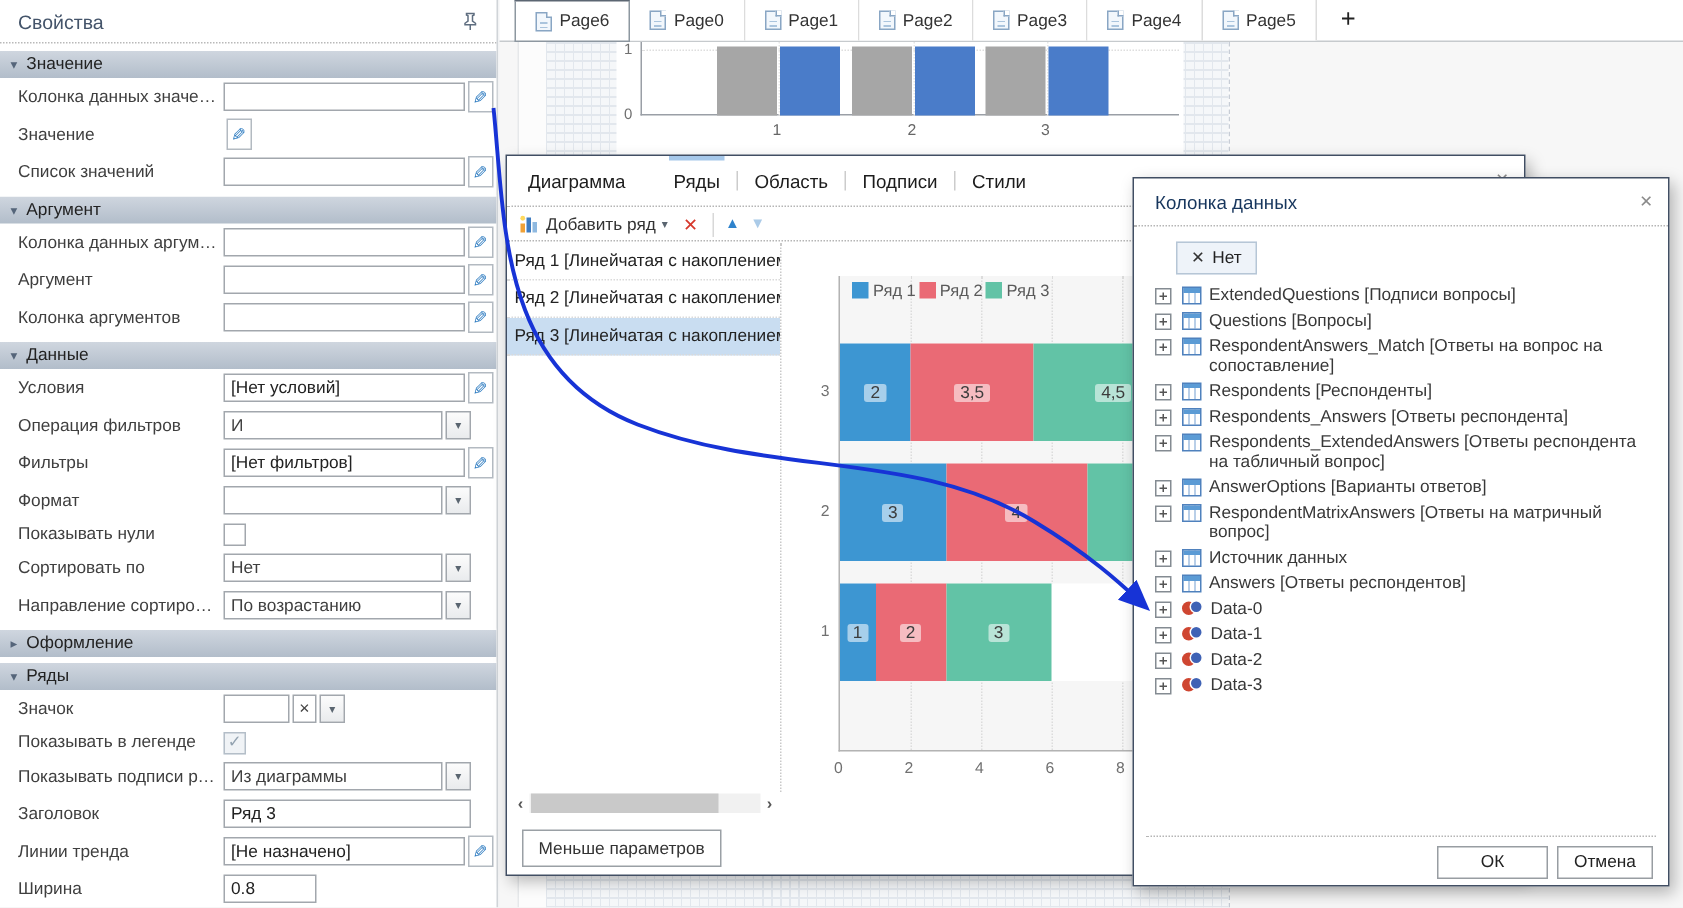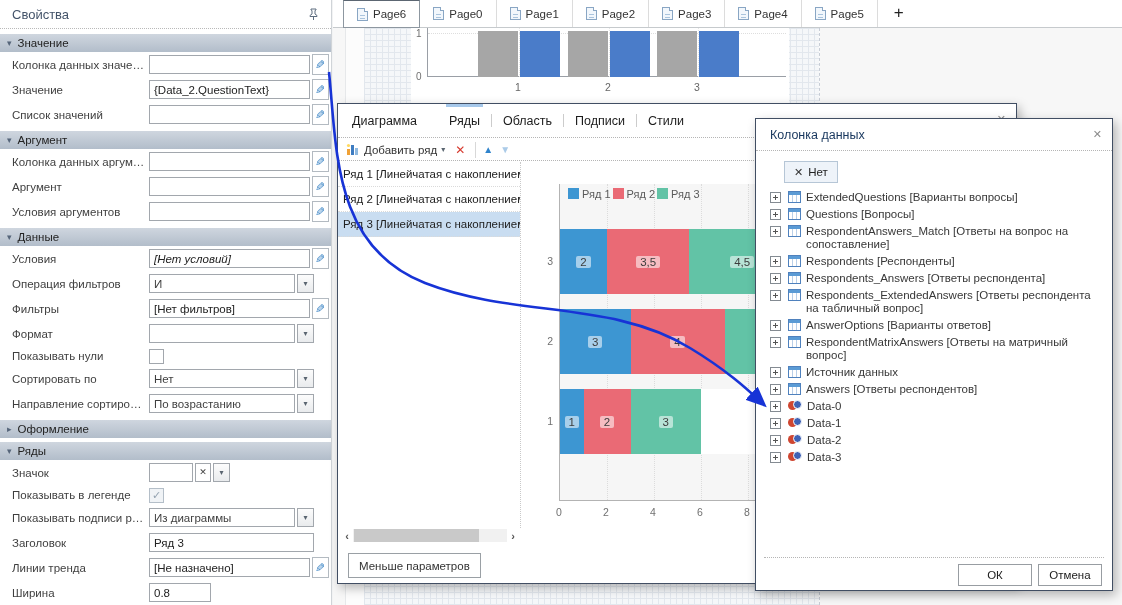--- a/index.html
+++ b/index.html
@@ -241,21 +241,20 @@
         <div class="pcontrol">
           <input class="pinput" style="flex: 1 1 0%;">
           <span class="editbtn">
             <span class="pencil">✎</span>
           </span>
         </div>
       </div>
       <div class="prow">
         <div class="plabel">Значение</div>
         <div class="pcontrol">
-          <input class="pinput" value="{Data_2.QuestionText}" style="flex: 1 1 0%;">
           <span class="editbtn">
             <span class="pencil">✎</span>
           </span>
         </div>
       </div>
       <div class="prow">
         <div class="plabel">Список значений</div>
         <div class="pcontrol">
           <input class="pinput" style="flex: 1 1 0%;">
           <span class="editbtn">
@@ -279,36 +278,36 @@
       <div class="prow">
         <div class="plabel">Аргумент</div>
         <div class="pcontrol">
           <input class="pinput" style="flex: 1 1 0%;">
           <span class="editbtn">
             <span class="pencil">✎</span>
           </span>
         </div>
       </div>
       <div class="prow">
-        <div class="plabel">Условия аргументов</div>
+        <div class="plabel">Колонка аргументов</div>
         <div class="pcontrol">
           <input class="pinput" style="flex: 1 1 0%;">
           <span class="editbtn">
             <span class="pencil">✎</span>
           </span>
         </div>
       </div>
       <div class="group-header">
         <span class="tri">▾</span>
         <span class="gh-label">Данные</span>
       </div>
       <div class="prow">
         <div class="plabel">Условия</div>
         <div class="pcontrol">
-          <input class="pinput" value="[Нет условий]" style="flex: 1 1 0%; font-style: italic;">
+          <input class="pinput" value="[Нет условий]" style="flex: 1 1 0%;">
           <span class="editbtn">
             <span class="pencil">✎</span>
           </span>
         </div>
       </div>
       <div class="prow">
         <div class="plabel">Операция фильтров</div>
         <div class="pcontrol pad-r">
           <div class="pselect">
             <span class="selval">И</span>
@@ -539,21 +538,21 @@
   </div>
   <span class="dlg-close">✕</span>
   <div id="none-btn">
     <span class="xg2">✕</span>
     <span>Нет</span>
   </div>
   <div id="tree">
       <div class="titem">
         <span class="expander"></span>
         <span class="tblicon"></span>
-        <span class="tname">ExtendedQuestions [Варианты вопросы]</span>
+        <span class="tname">ExtendedQuestions [Подписи вопросы]</span>
       </div>
       <div class="titem">
         <span class="expander"></span>
         <span class="tblicon"></span>
         <span class="tname">Questions [Вопросы]</span>
       </div>
       <div class="titem">
         <span class="expander"></span>
         <span class="tblicon"></span>
         <span class="tname">RespondentAnswers_Match [Ответы на вопрос на сопоставление]</span>

